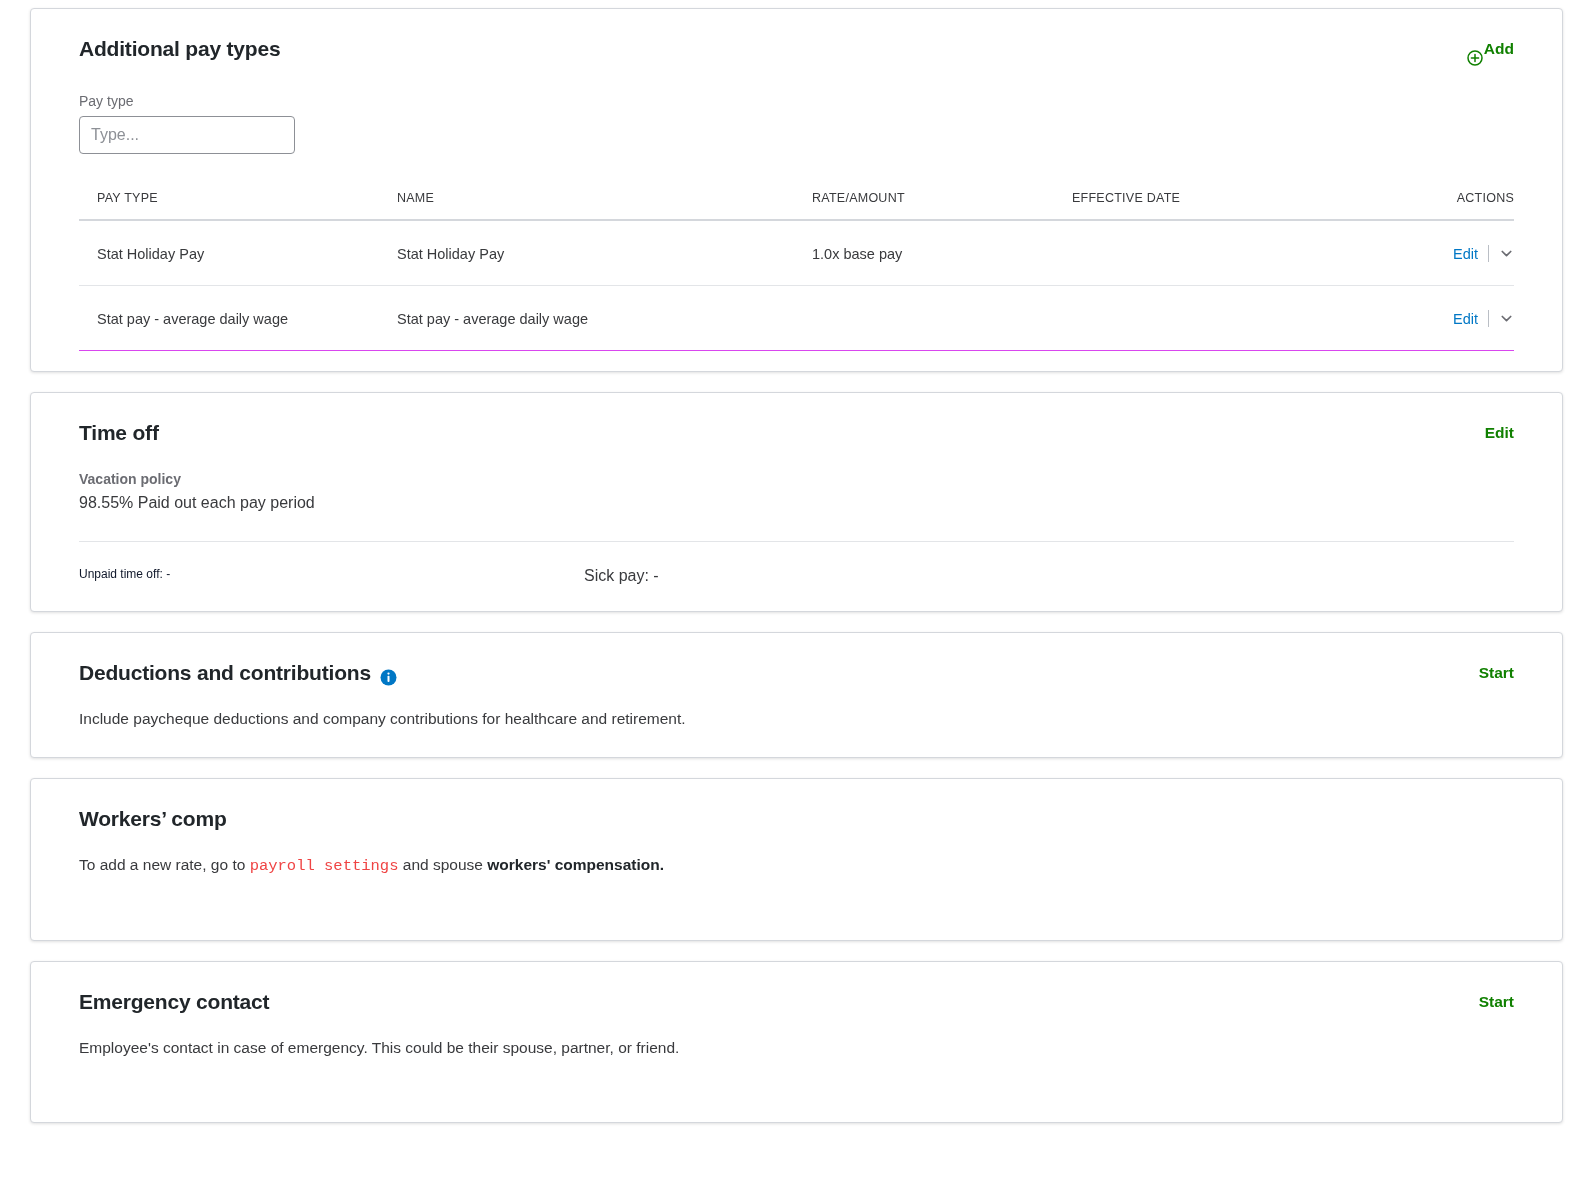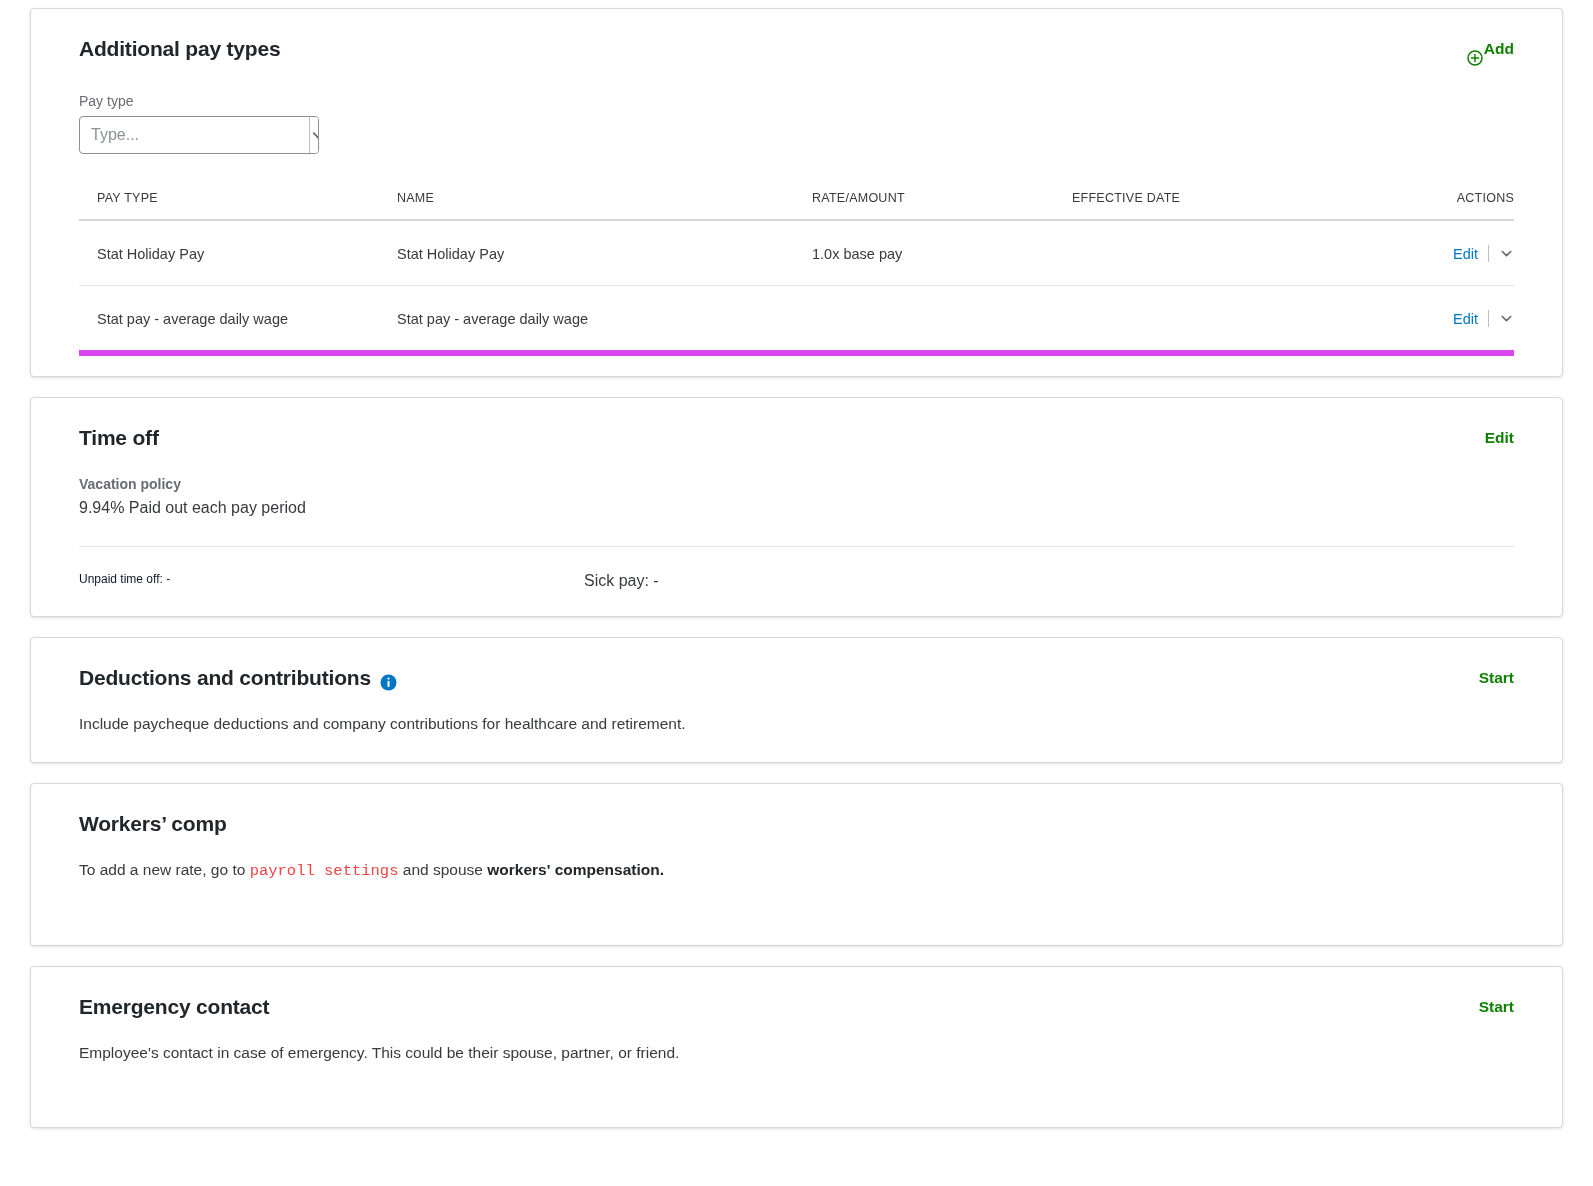--- a/index.html
+++ b/index.html
@@ -81,21 +81,21 @@
 
   
   .field-wrap { padding-top: 29px; }
   .field-label {
     font-size: 14px;
     color: #6b6c72;
     margin-bottom: 6px;
     line-height: 18px;
   }
   .combo {
-    width: 240px;
+    width: 216px;
     height: 38px;
     border: 1px solid #8d9096;
     border-radius: 4px;
     display: flex;
     align-items: stretch;
     overflow: hidden;
     background: #fff;
   }
   .combo input {
     border: none;
@@ -137,21 +137,21 @@
   }
   table.pay-table th.actions-col,
   table.pay-table td.actions-col { text-align: right; }
   table.pay-table td {
     font-size: 14.5px;
     color: #393a3d;
     padding: 24px 0 23px 0;
     border-bottom: 1px solid #e3e5e8;
     vertical-align: middle;
   }
-  table.pay-table tr:last-child td { border-bottom: 6px solid #d946ef; }
+  table.pay-table tr:last-child td { border-bottom: 1px solid #d946ef; }
   .col-paytype { width: 318px; padding-left: 18px !important; }
   .col-name    { width: 415px; }
   .col-rate    { width: 260px; }
   .col-date    { width: 300px; }
 
   .row-actions {
     display: inline-flex;
     align-items: center;
     justify-content: flex-end;
     gap: 10px;
@@ -287,21 +287,21 @@
     </table>
     <div class="table-spacer"></div>
   </section>
 
   <section class="card">
     <div class="card-head">
       <h2 class="section-title">Time off</h2>
       <span class="link-green">Edit</span>
     </div>
     <div class="subtle-label">Vacation policy</div>
-    <div class="policy-value">9.94% Paid out each pay period</div>
+    <div class="policy-value">98.55% Paid out each pay period</div>
     <hr class="hr">
     <div class="two-col">
       <div class="c1">Unpaid time off: -</div>
       <div class="c2">Sick pay: -</div>
     </div>
   </section>
 
   <section class="card">
     <div class="card-head">
       <h2 class="section-title">

